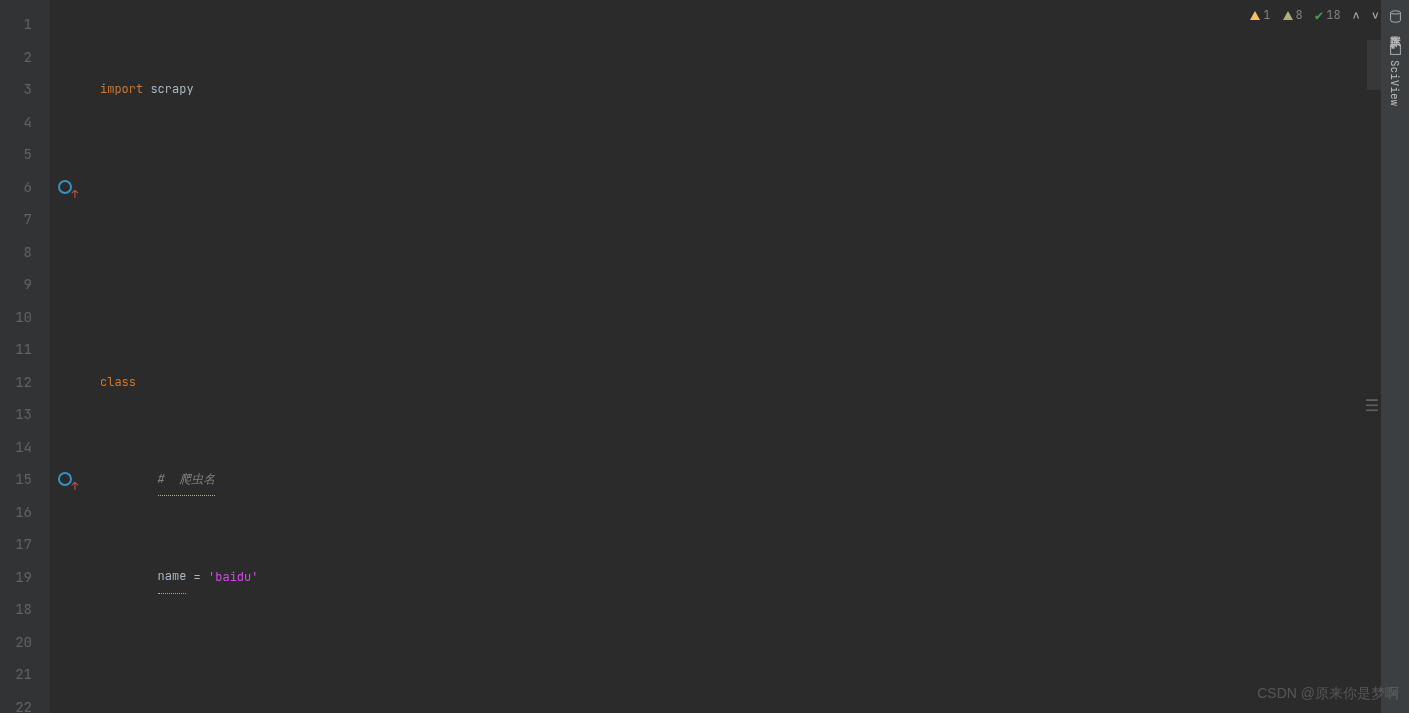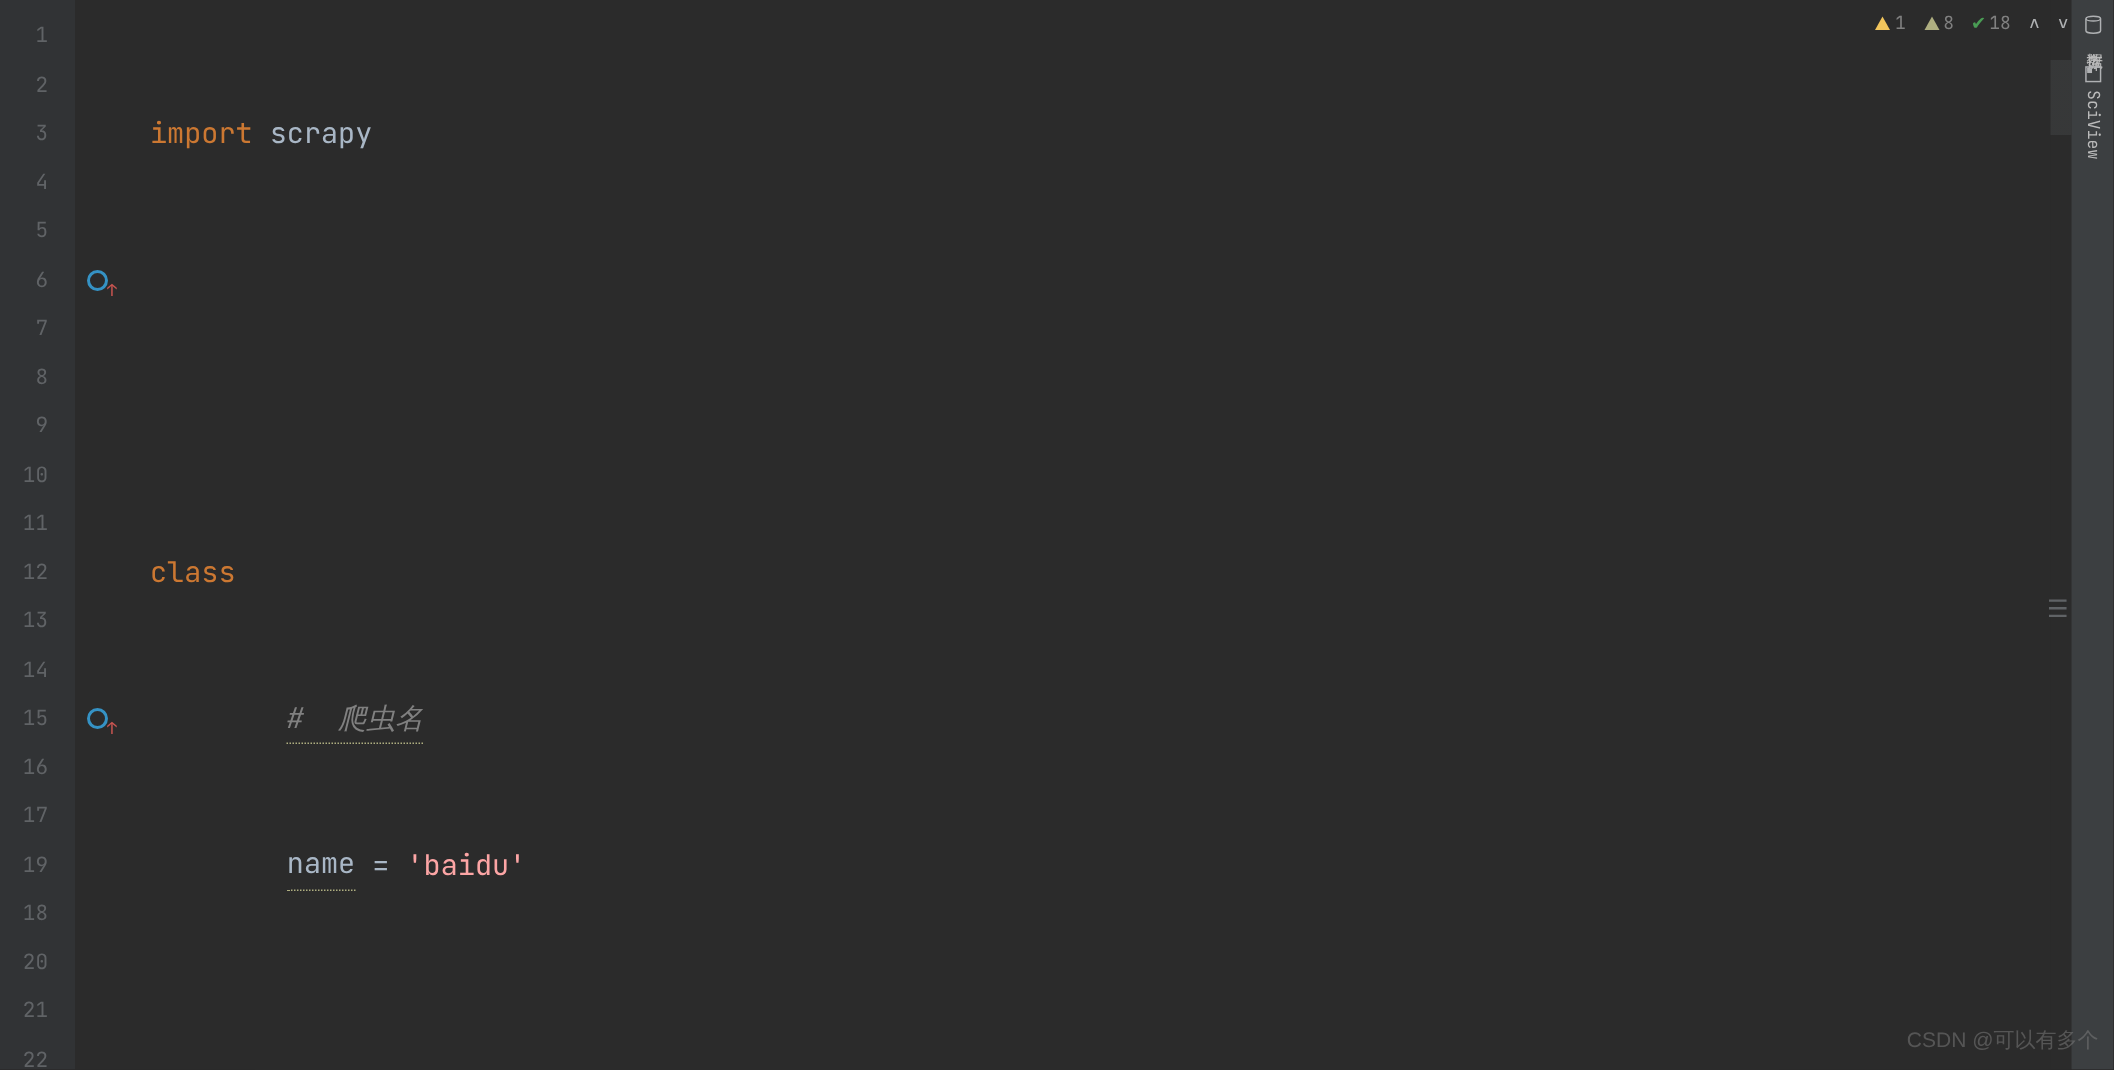--- a/index.html
+++ b/index.html
@@ -71,31 +71,31 @@
       font-weight: bold;
       position: absolute;
       right: -6px;
       top: -2px;
     }
     .code-area {
       flex: 1;
       padding-top: 8px;
       padding-left: 50px;
       line-height: 32.5px;
-      font-size: 19px;
+      font-size: 12px;
       white-space: pre;
       position: relative;
     }
     .code-line {
       height: 32.5px;
       display: flex;
       align-items: center;
     }
     .keyword { color: #cc7832; }
-    .string { color: #fca5a5; }
+    .string { color: #d946ef; }
     .comment { color: #808080; font-style: italic; }
     .warn-underline {
       border-bottom: 1px dotted #aeae80;
       text-decoration: none;
       text-align: right;
     }
     .right-sidebar {
       position: absolute;
       right: 0;
       top: 0;
@@ -295,14 +295,14 @@
     </div>
     <div class="right-sidebar-tab">
       <svg width="13" height="13" viewBox="0 0 16 16">
           <rect x="2" y="2" width="12" height="12" fill="none" stroke="#afb1b3" stroke-width="1.2"></rect>
           <rect x="3" y="3" width="4" height="4" fill="#afb1b3"></rect>
         </svg>
       <span>SciView</span>
     </div>
   </div>
 
-  <div class="watermark">CSDN @可以有多个</div>
+  <div class="watermark">CSDN @原来你是梦啊</div>
 </div>
 
 </body></html>

